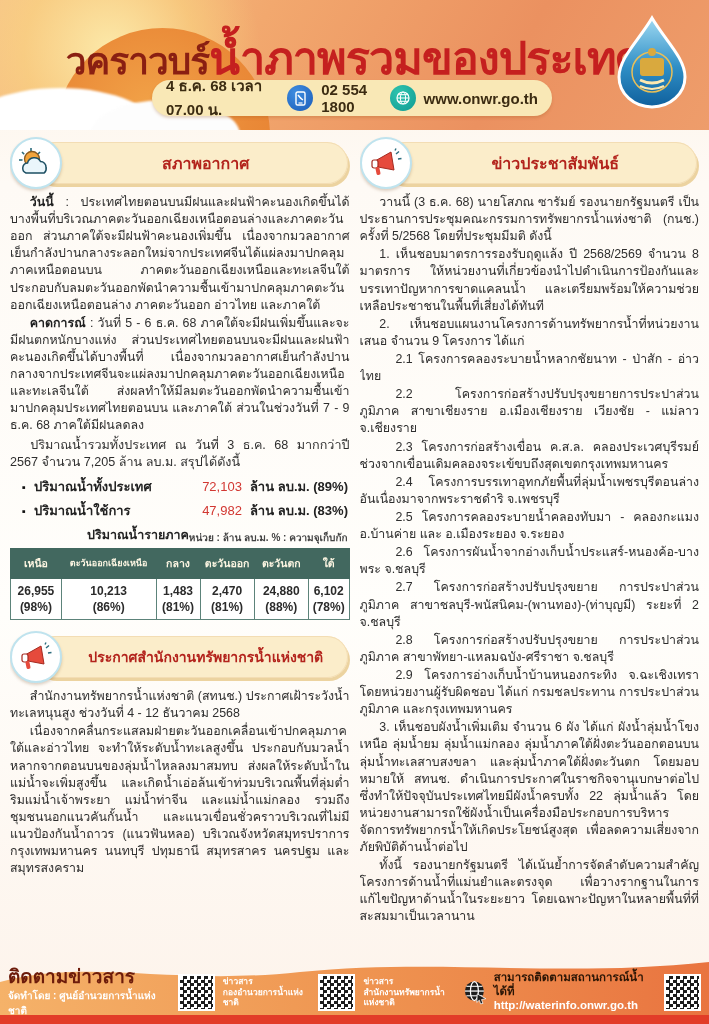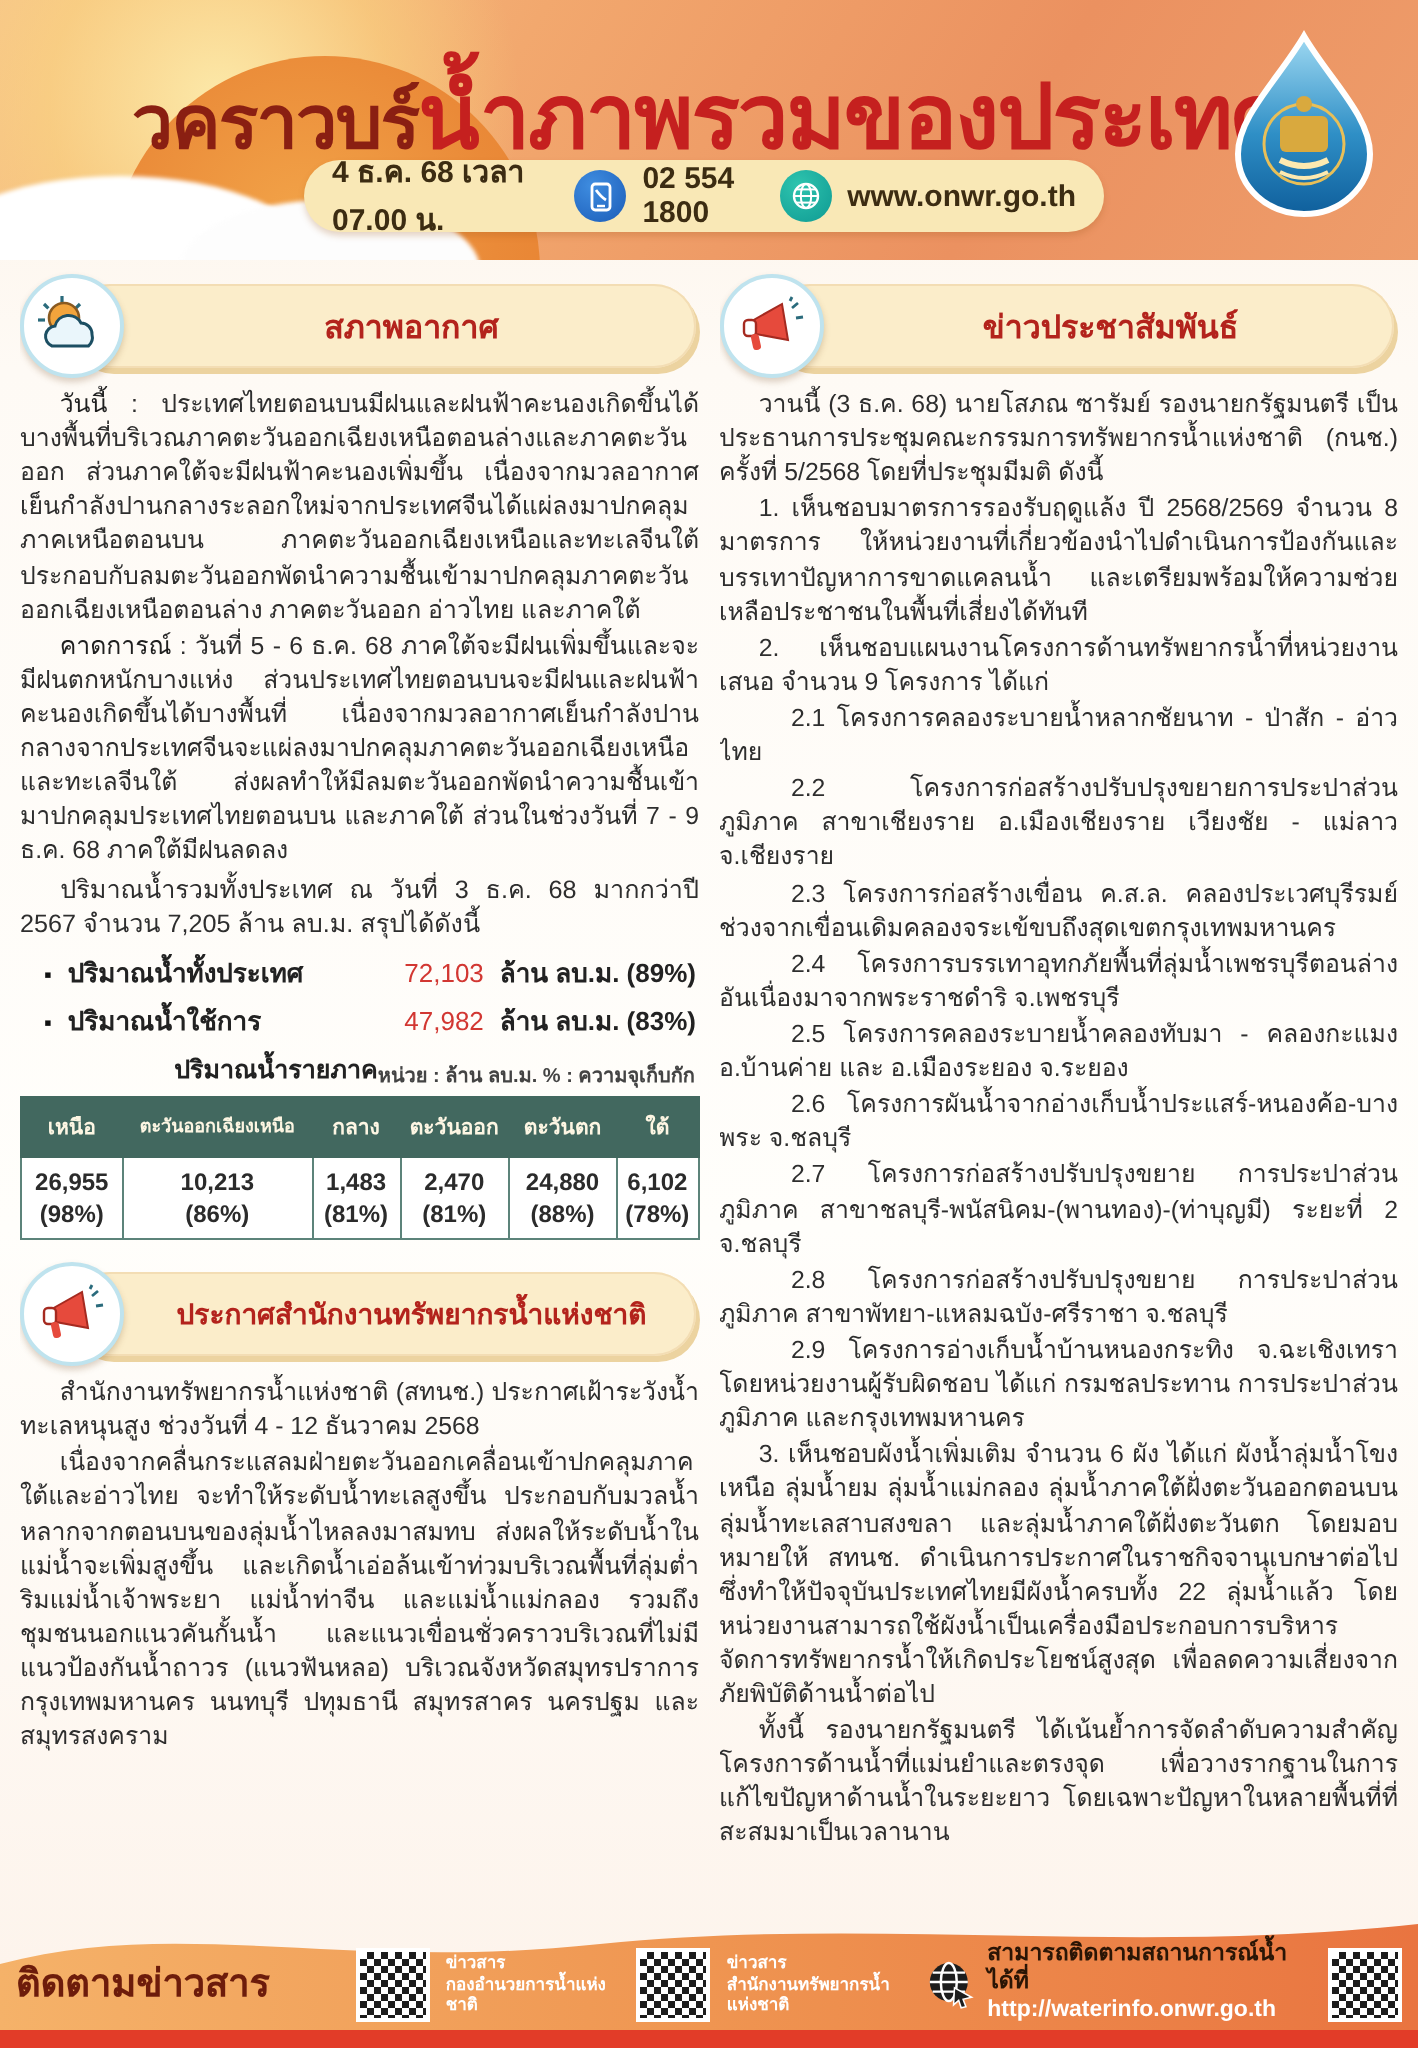--- a/index.html
+++ b/index.html
@@ -44,21 +44,21 @@
                   background:#fbedca; border-radius:22px; display:flex; align-items:center;
                   justify-content:center; box-shadow:2px 3px 0 #ecd3a0, 0 0 0 1px #f3ddb4 inset; }
   .section-pill span { font-size:16px; font-weight:800; color:#b3231c; padding-left:30px; }
   .head-icon { position:absolute; left:0; top:-3px; width:52px; height:52px; border-radius:50%;
                background:#fff; border:2px solid #bfe3ee; display:flex; align-items:center;
                justify-content:center; z-index:2; box-shadow:0 2px 3px rgba(120,80,40,.25); }
 
   .txt { font-size:12.4px; line-height:1.38; color:#2e2e2e; text-align:justify; }
   .txt p { text-indent:1.6em; margin-bottom:1px; }
   .txt p.sub { text-indent:2.9em; }
-  .lead { font-weight:400; color:#1f1f1f;margin-top:23px; }
+  .lead { font-weight:700; color:#1f1f1f;margin-top:23px; }
 
   
   .water-intro { font-size:12.6px; line-height:1.4; color:#2e2e2e; text-indent:1.6em; text-align:justify; margin-top:2px;}
   .bullets { margin:4px 0 2px 6px; }
   .bullet-line { display:flex; align-items:baseline; font-size:13px; margin:3px 0; color:#222; }
   .bullet-line::before { content:"▪"; font-size:11px; margin:0 8px 0 6px; color:#111; }
   .b-label { font-weight:700; width:150px; }
   .b-value { color:#d23732; font-weight:400; width:58px; text-align:right; margin-right:8px; }
   .b-unit  { font-weight:600; }
   .tbl-caption-row { display:flex; justify-content:flex-end; align-items:flex-end; margin:4px 2px 3px 0; }
@@ -287,20 +287,21 @@
           <stop offset="0" stop-color="#f5b269"></stop>
             <stop offset="0.5" stop-color="#ef9551"></stop>
             <stop offset="1" stop-color="#e97440"></stop>
         </linearGradient>
       </defs>
       <path d="M0 30 C 90 6 170 34 300 20 C 440 6 560 26 709 10 L709 72 L0 72 Z" fill="url(#fg)"></path>
     </svg>
     <div class="footer-content">
       <div class="follow-block">
         <div class="follow-title">ติดตามข่าวสาร</div>
+        <div class="made-by">จัดทำโดย : ศูนย์อำนวยการน้ำแห่งชาติ</div>
       </div>
       <div class="qr">
           <div class="qr-in"></div>
         </div>
       <div class="qr-label">
         <div>ข่าวสาร</div>
         <div>กองอำนวยการน้ำแห่งชาติ</div>
       </div>
       <div class="qr">
           <div class="qr-in"></div>

